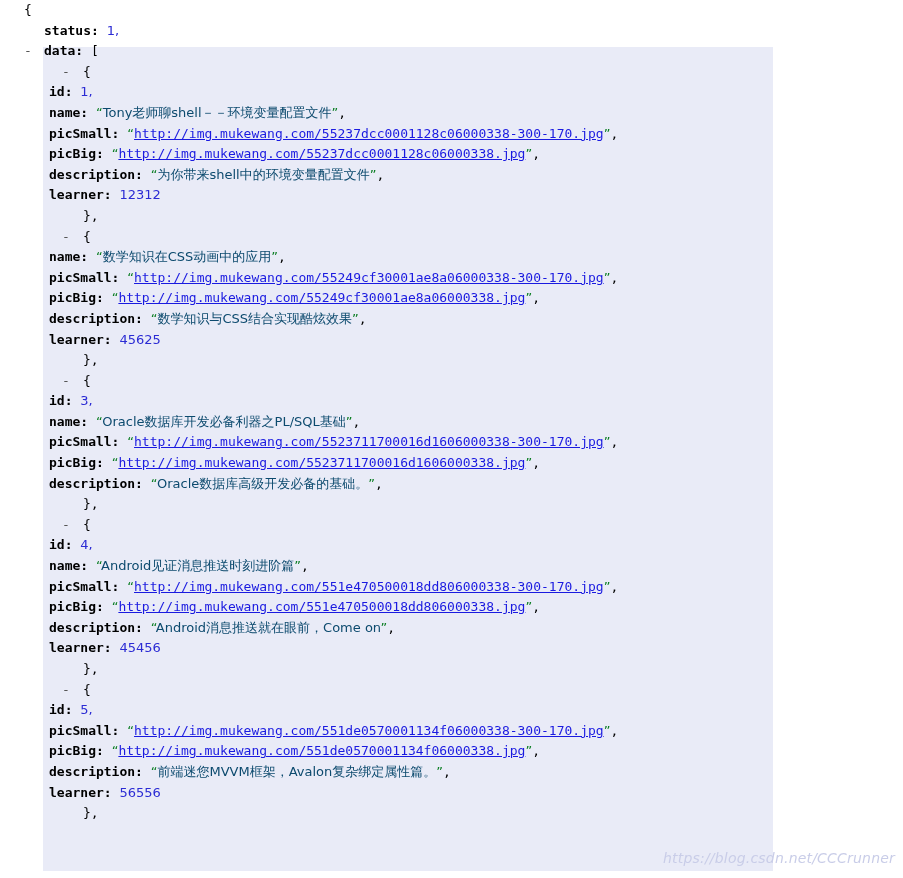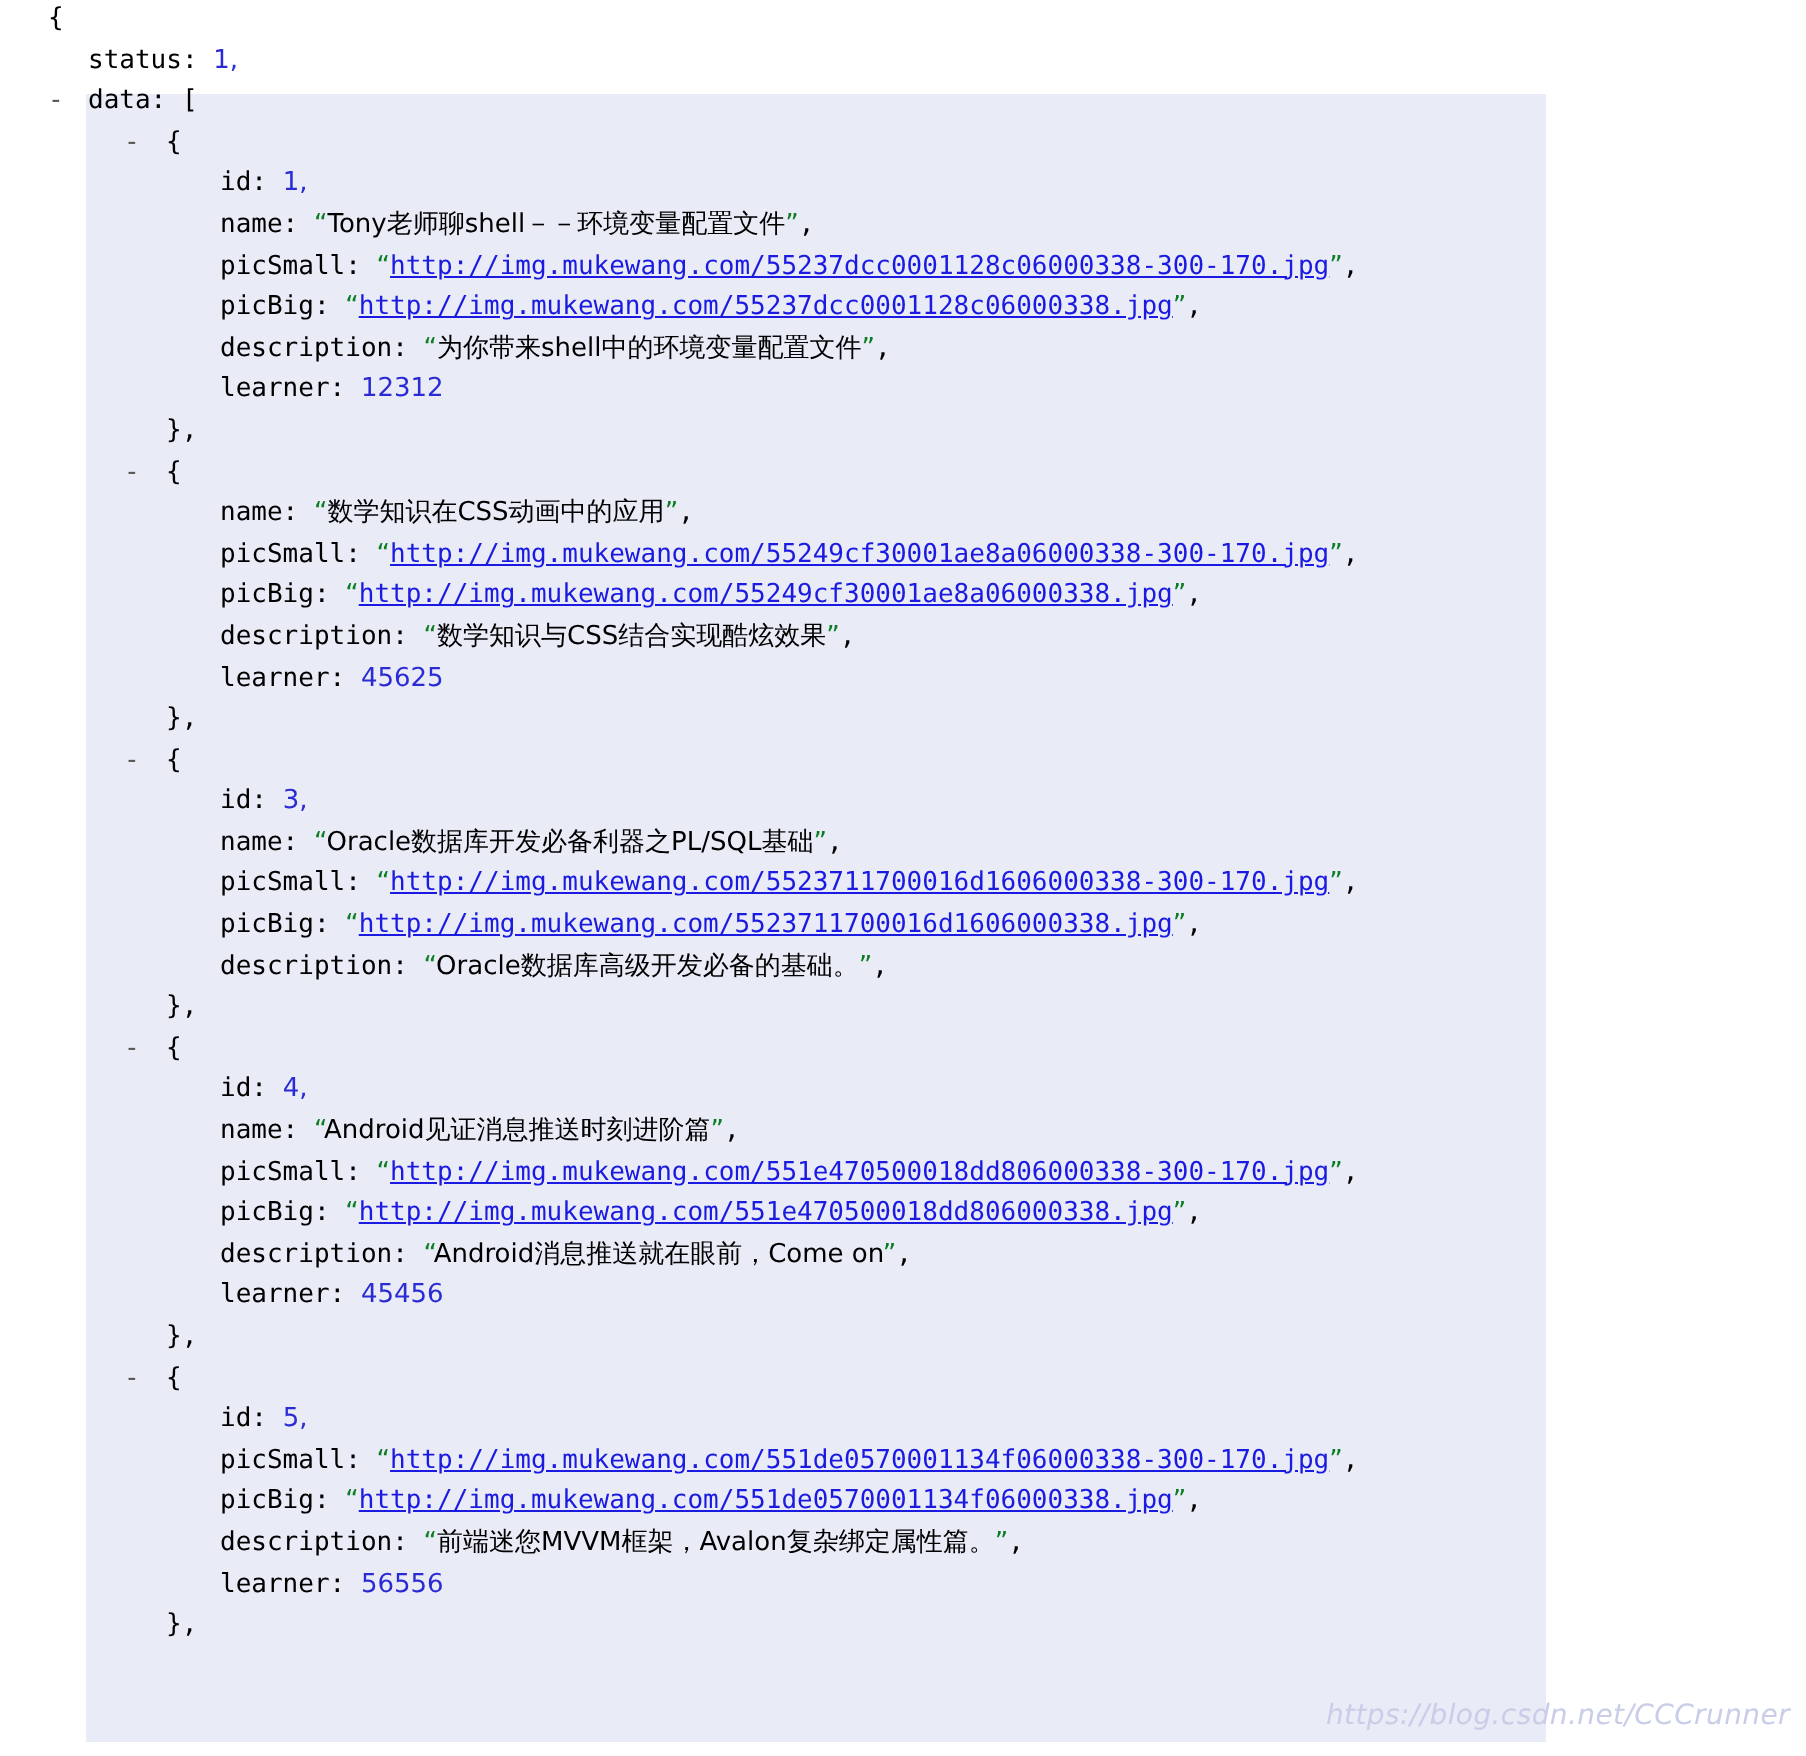--- a/index.html
+++ b/index.html
@@ -47,55 +47,55 @@
     height: 20.6px;
     line-height: 20.6px;
     white-space: pre;
     position: relative;
   }
 
   
   .i0 { padding-left: 24px; }
   .i1 { padding-left: 44px; }
   .i2 { padding-left: 83px; }
-  .i3 { padding-left: 110px; }
+  .i3 { padding-left: 49px; }
 
   
   .toggle {
     position: absolute;
     color: #555555;
     font-family: "DejaVu Sans Mono", "Liberation Mono", monospace;
     font-size: 13px;
     line-height: 20.6px;
     cursor: pointer;
     user-select: none;
   }
   .toggle.t0 { left: 24px; }
   .toggle.t1 { left: 62px; }
 
   
   .key {
     color: #000000;
-    font-weight: normal;
+    font-weight: bold;
     font-family: "DejaVu Sans Mono", "Liberation Mono", monospace;
   }
   .punct {
     color: #000000;
     font-weight: bold;
   }
   .brace {
     color: #000000;
     font-family: "DejaVu Sans Mono", "Liberation Mono", monospace;
   }
   .num {
     color: #2b2bd4;
     font-family: "DejaVu Sans", "Liberation Sans", sans-serif;
   }
   .str {
-    color: #000000;
+    color: #0c4a6e;
     font-family: "DejaVu Sans", "Liberation Sans", sans-serif;
   }
   .quote {
     color: #0a7d22;
     font-family: "DejaVu Sans", "Liberation Sans", sans-serif;
   }
   .link {
     color: #1a1ae0;
     text-decoration: underline;
     font-family: "DejaVu Sans Mono", "Liberation Mono", monospace;

